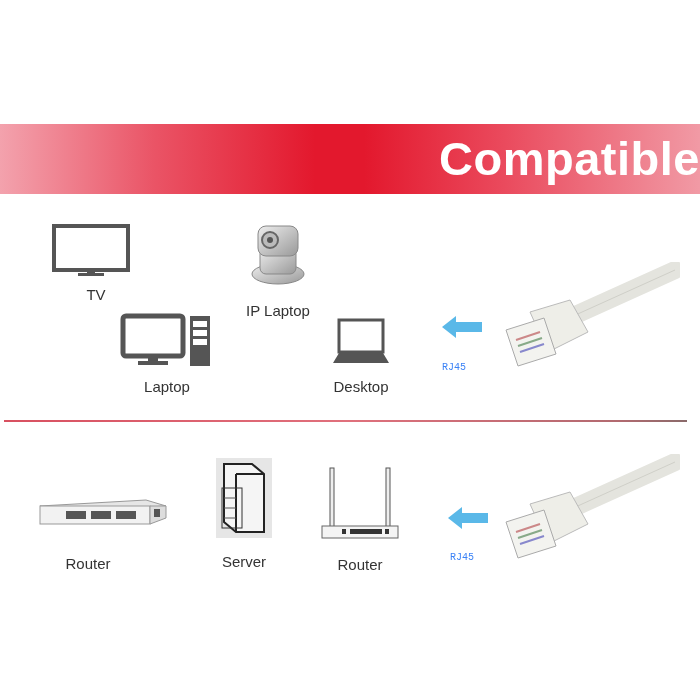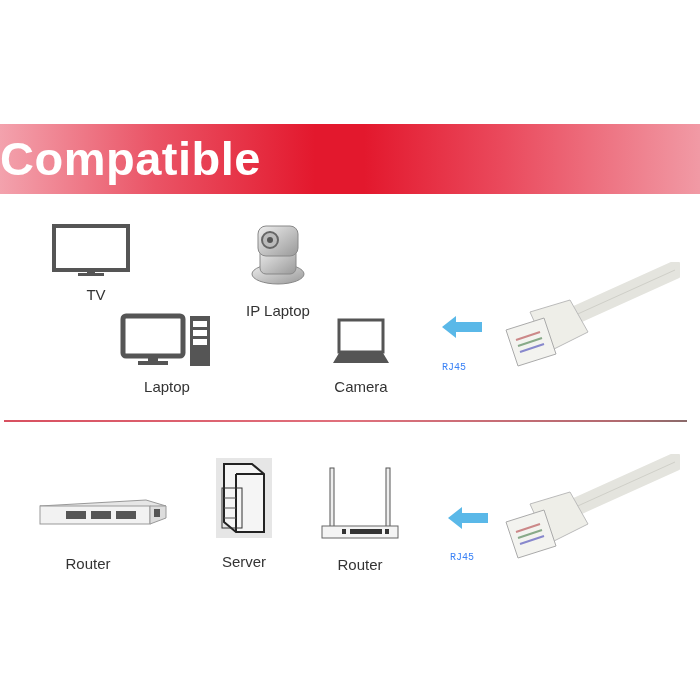--- a/index.html
+++ b/index.html
@@ -1,20 +1,20 @@
 <!DOCTYPE html>
 <html><head>
 <meta charset="utf-8">
 <style>
   html, body { margin:0; padding:0; background:#ffffff; }
   body { width:700px; height:700px; position:relative; overflow:hidden; font-family:"DejaVu Sans", sans-serif; }
   .abs { position:absolute; }
   .banner { left:0; top:124px; width:700px; height:70px;
     background: linear-gradient(to right, #f3a2ad 0%, #ea5466 22%, #e3182d 45%, #e3182d 52%, #ea4a5d 72%, #f19aa5 100%); }
-  .banner-title { left:0; top:124px; width:700px; height:70px; text-align:left; line-height:70px;
+  .banner-title { left:0; top:124px; width:700px; height:70px; text-align:right; line-height:70px;
     color:#ffffff; font-family:"Liberation Sans", sans-serif; font-weight:bold; font-size:47px; letter-spacing:0.5px; }
   .label { color:#333; font-family:"Liberation Sans", sans-serif; font-size:15px; text-align:center; }
   .serif { font-family:Liberation Mono, monospace; color:#3b82f6; font-size:10px; }
   .divider { left:4px; top:420px; width:683px; height:2px;
     background:linear-gradient(to right,#d85060,#e0707c 50%,#b26a70 90%,#8a6a6a); }
 </style>
 </head>
 <body>
 
 <div class="abs banner"></div>
@@ -50,21 +50,21 @@
   <rect x="73" y="8" width="14" height="6" fill="#fff"></rect>
   <rect x="73" y="17" width="14" height="6" fill="#fff"></rect>
   <rect x="73" y="26" width="14" height="6" fill="#fff"></rect>
 </svg>
 <div class="abs label" style="left:130px;top:378px;width:74px">Laptop</div>
 
 <svg class="abs" style="left:333px;top:317px" width="56" height="48">
   <rect x="6" y="3" width="44" height="32" fill="none" stroke="#555" stroke-width="3"></rect>
   <polygon points="0,46 56,46 50,36 6,36" fill="#555"></polygon>
 </svg>
-<div class="abs label" style="left:326px;top:378px;width:70px">Camera</div>
+<div class="abs label" style="left:326px;top:378px;width:70px">Desktop</div>
 
 <svg class="abs" style="left:442px;top:316px" width="40" height="22">
   <polygon points="0,11 14,0 14,6 40,6 40,16 14,16 14,22" fill="#5ab8e8"></polygon>
 </svg>
 <div class="abs serif" style="left:442px;top:362px">RJ45</div>
 <svg class="abs" style="left:500px;top:262px" width="180" height="110">
   <path d="M60 60 L175 8" stroke="#e4e4de" stroke-width="18" stroke-linecap="round" fill="none"></path>
   <path d="M60 60 L175 8" stroke="#cfcfc8" stroke-width="1" fill="none"></path>
   <polygon points="30,50 70,38 88,70 48,90" fill="#eeeee8" stroke="#bbb"></polygon>
   <polygon points="6,68 44,56 56,92 18,104" fill="#f3f3ef" stroke="#aaa"></polygon>

